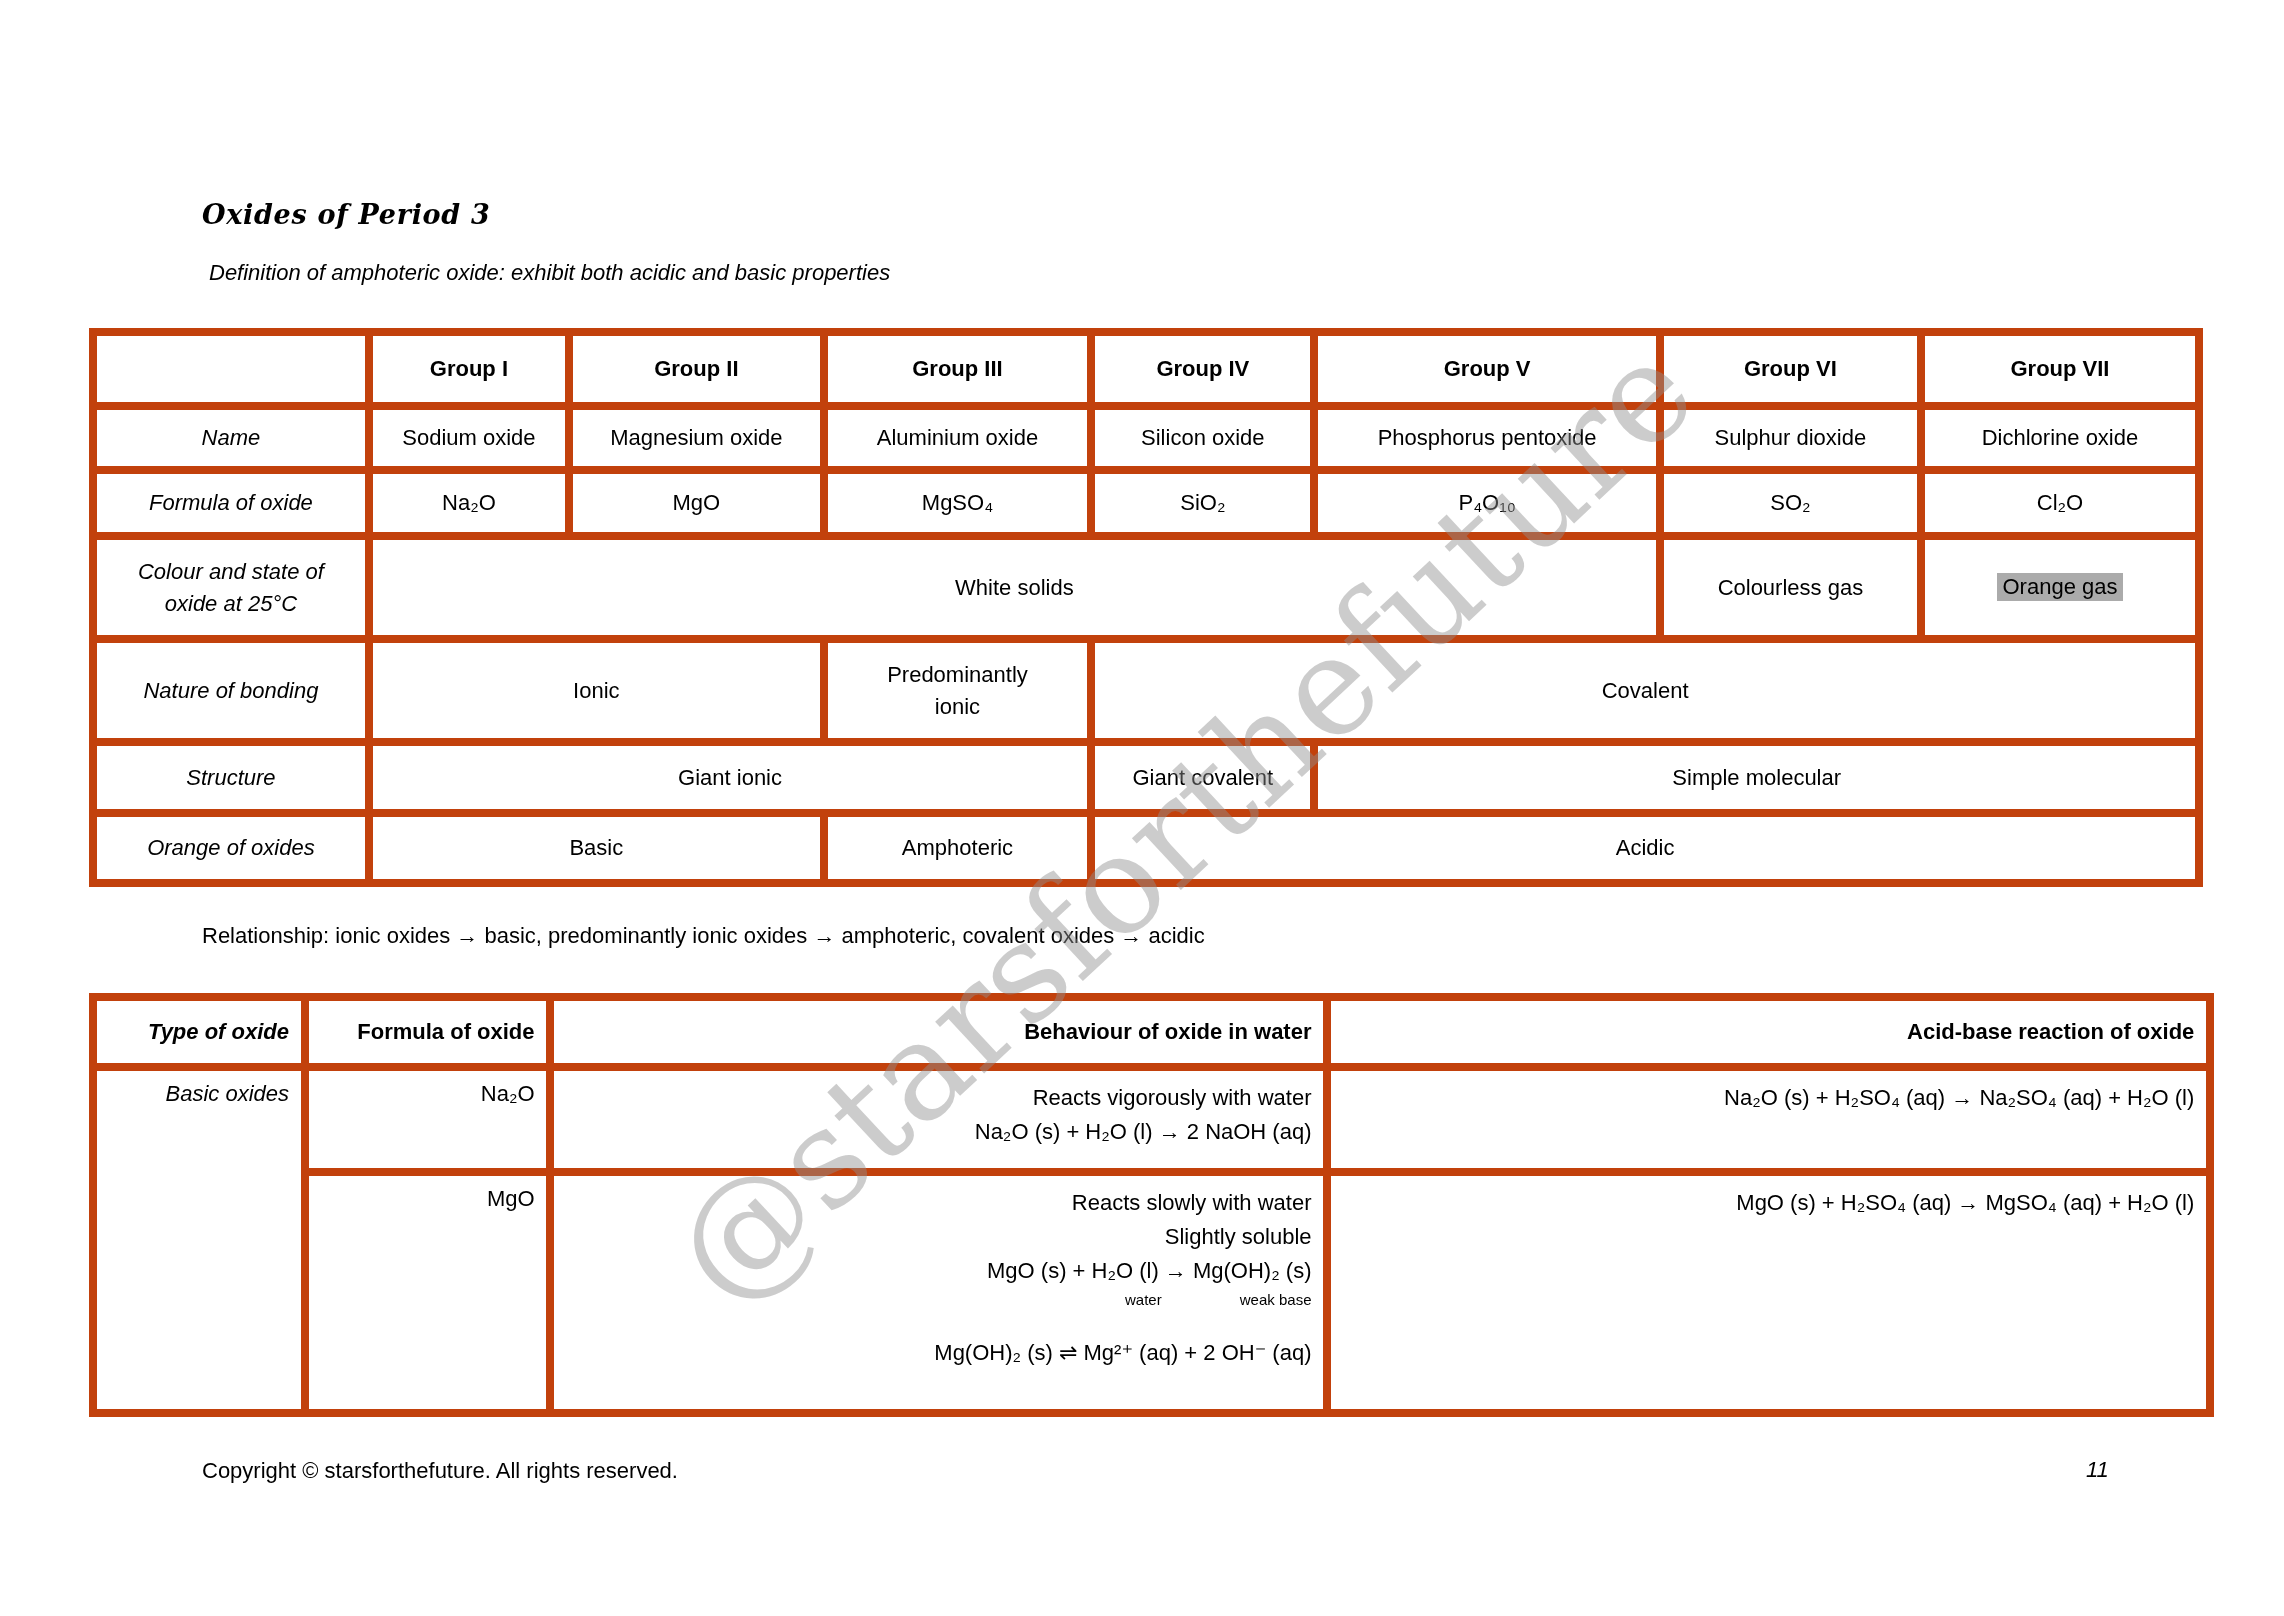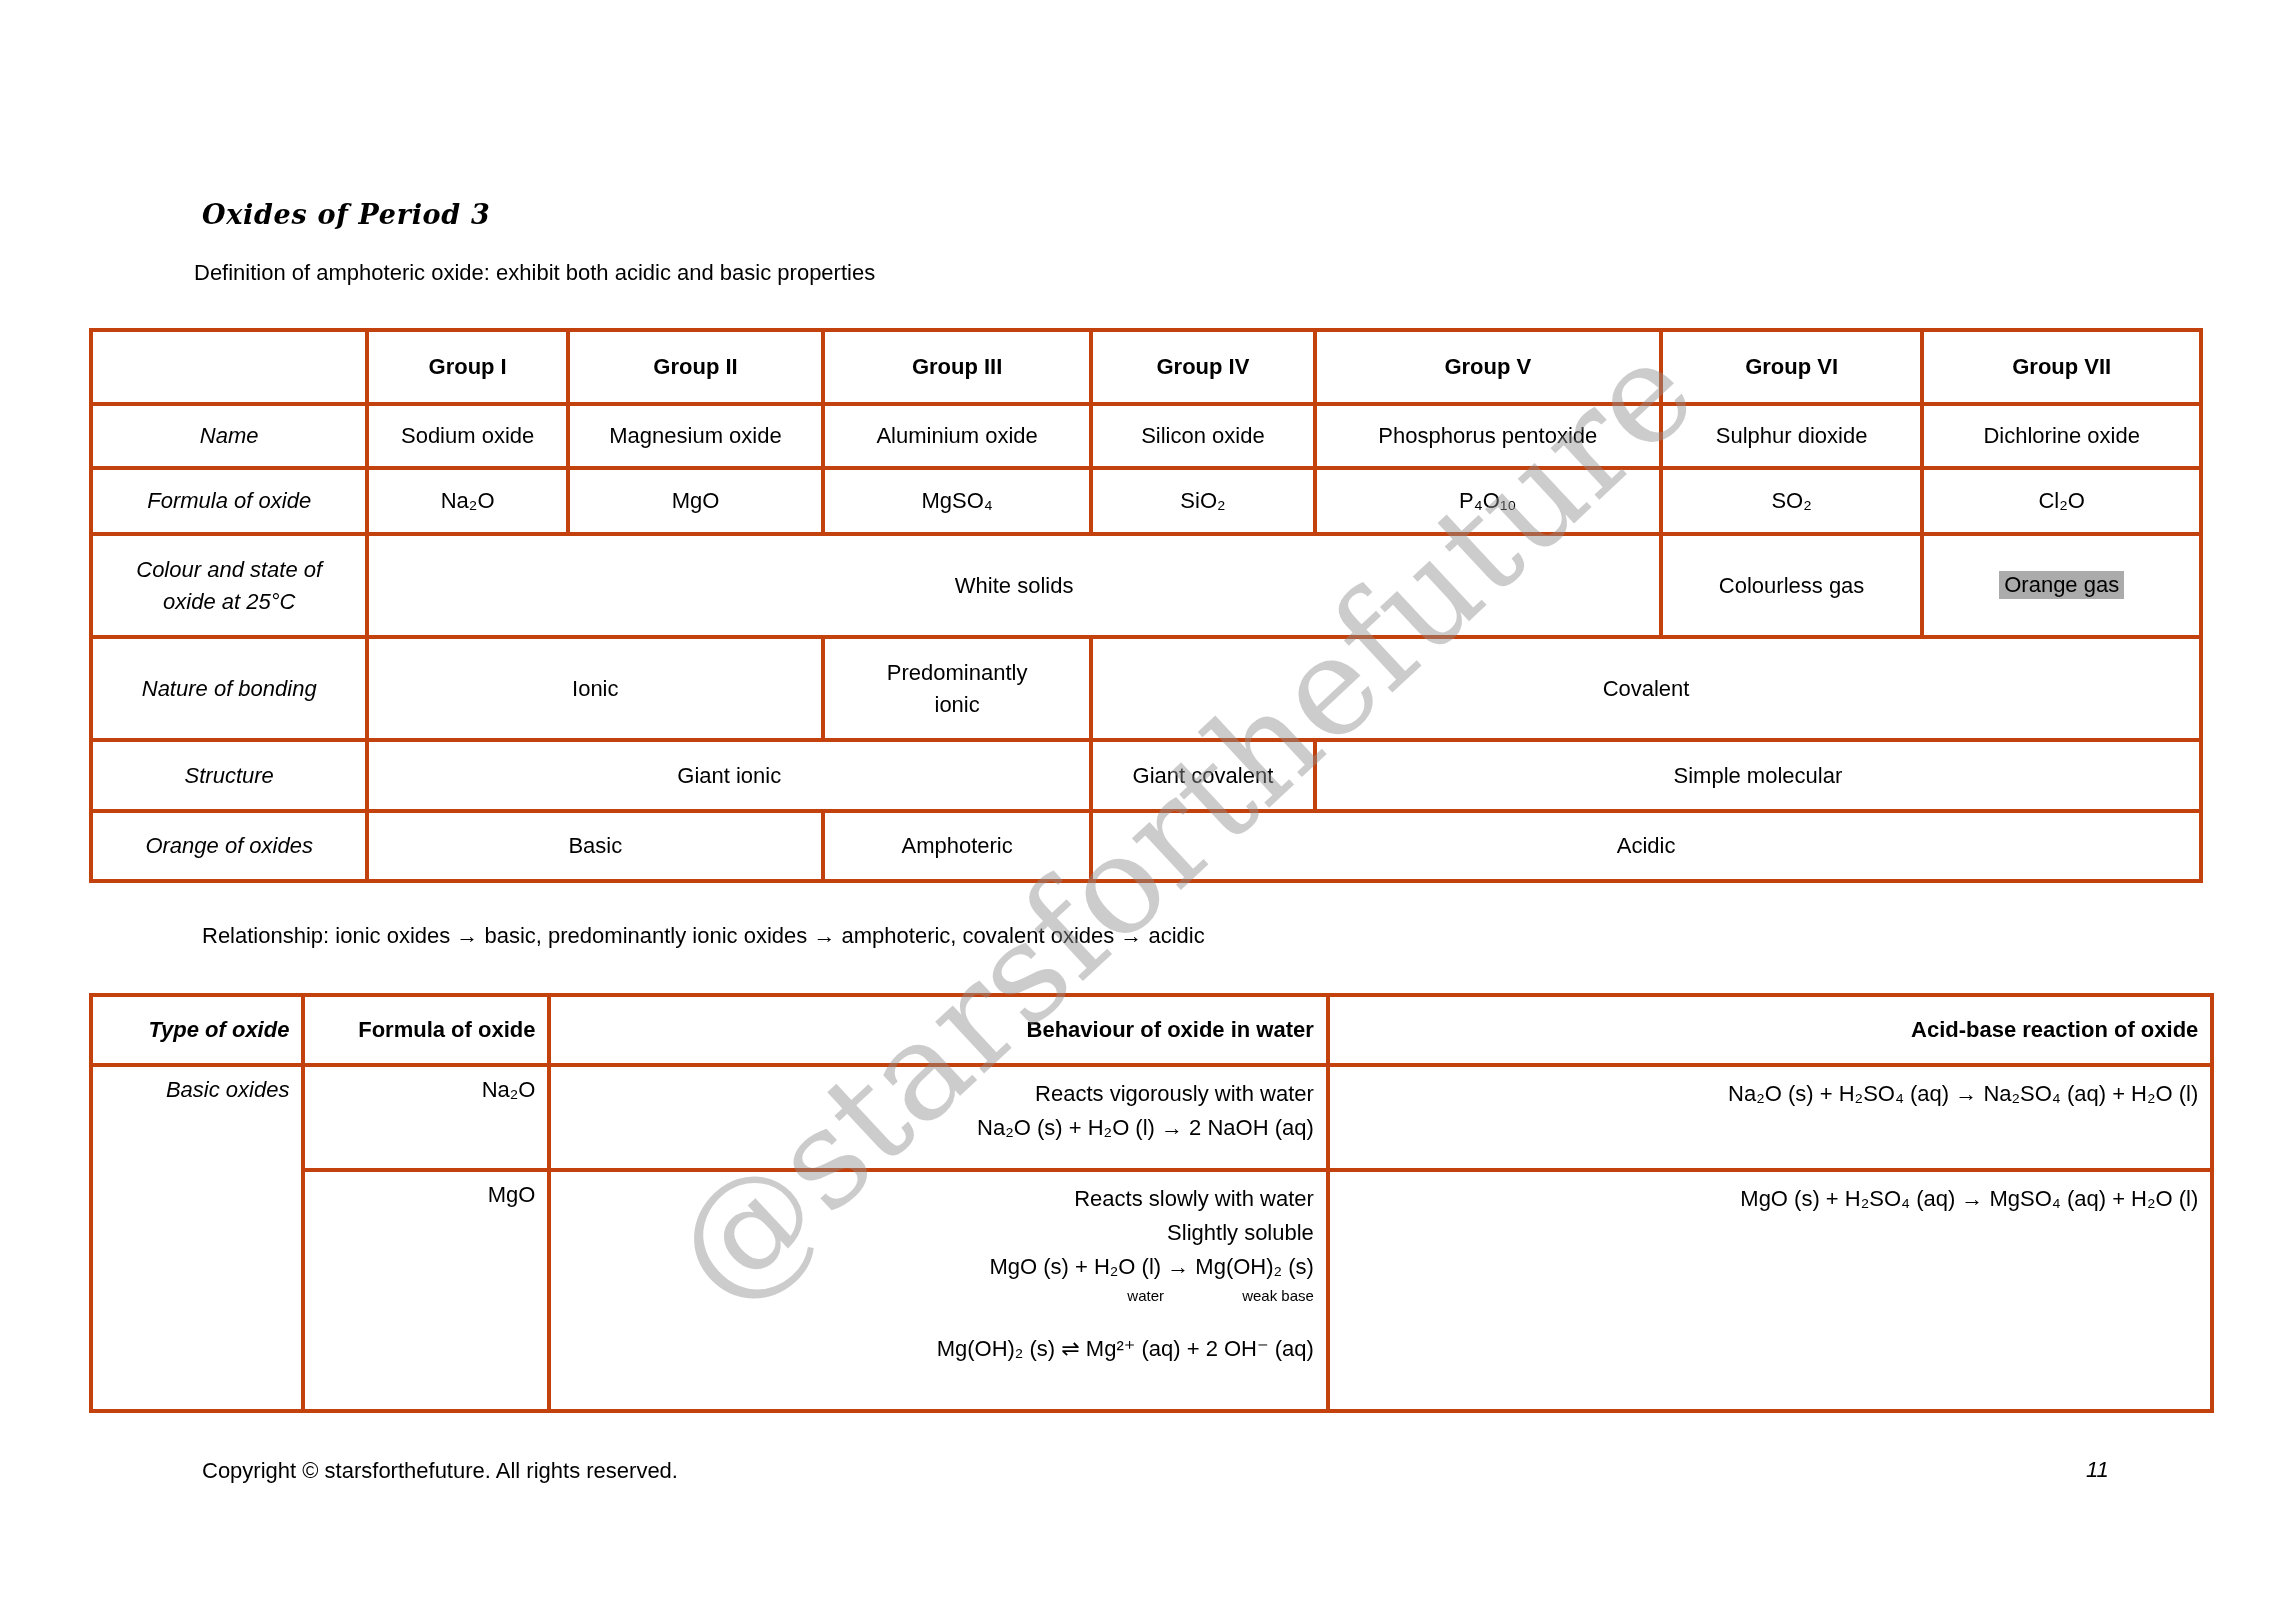--- a/index.html
+++ b/index.html
@@ -13,27 +13,27 @@
     overflow:hidden;
   }
 
   .page-title {
     position:absolute; left:202px; top:199px;
     font-family:"DejaVu Serif", serif;
     font-style:italic; font-weight:bold;
     font-size:27px;
     letter-spacing:0.7px;
   }
-  .definition   { position:absolute; left:194px; top:260px; }
+  .definition   { position:absolute; left:209px; top:260px;font-style:italic; }
   .relationship { position:absolute; left:202px; top:923px; }
   .copyright    { position:absolute; left:202px; top:1458px; }
   .page-number  { position:absolute; left:2086px; top:1457px;font-style:italic; }
 
   table { border-collapse:collapse; table-layout:fixed; }
-  td, th { border:4px solid #c2410c; }
+  td, th { border:8px solid #c2410c; }
 
   
   .oxides-table { position:absolute; left:89px; top:328px; width:2114px; }
   .oxides-table th, .oxides-table td {
     text-align:center; vertical-align:middle;
     padding:3.9px 6.5px; font-weight:normal; line-height:1.45;
   }
   .oxides-table .group-header { font-weight:bold; }
   .oxides-table .row-label { font-style:italic; }
   .oxides-table tr.r-header    { height:74px; }

